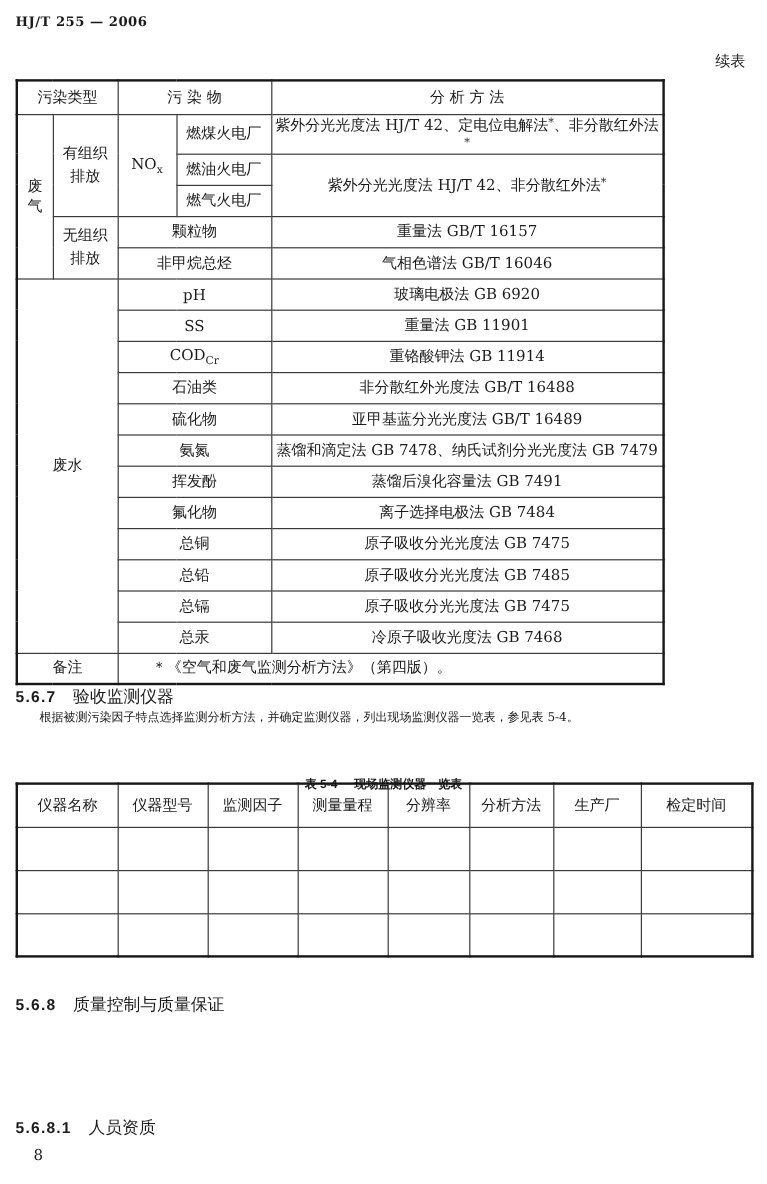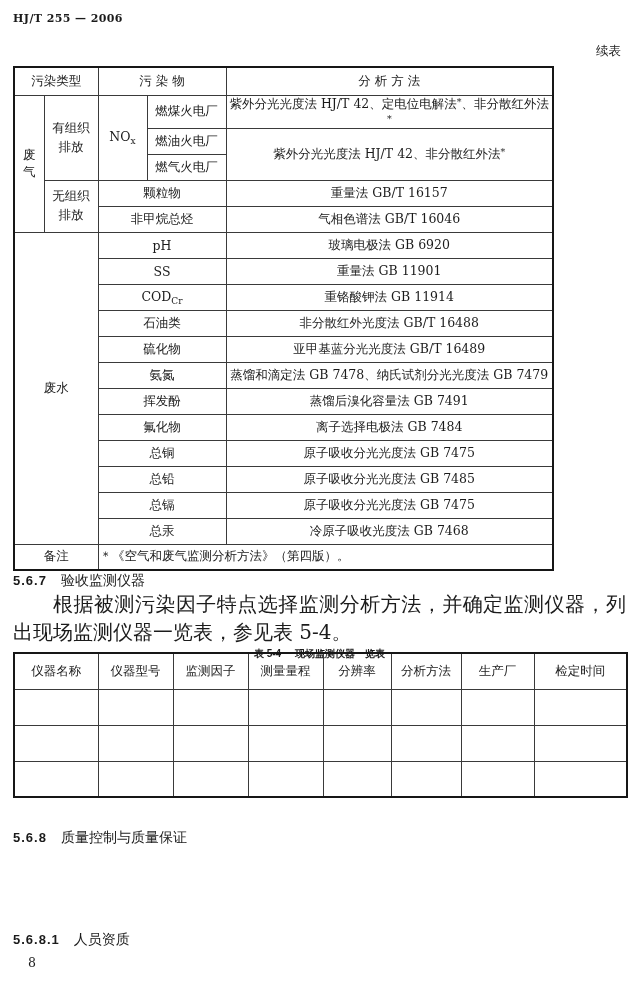--- a/index.html
+++ b/index.html
@@ -21,32 +21,32 @@
   }
 
   table { border-collapse:collapse; table-layout:fixed; }
   td { border:1px solid #3a3a3a; text-align:center; vertical-align:middle;
        font-size:12.5px; padding:0 2px; overflow:hidden; }
 
   .t1 { position:absolute; top:66px; left:13px; width:541px; border:2px solid #161616; }
   .t1 tr { height:26px; }
   .t1 tr.hdr { height:28px; }
   .t1 td.pre { white-space:pre-line; line-height:1.5; }
-  .t1 td.note { text-align:left; padding-left:1px; }
+  .t1 td.note { text-align:left; padding-left:28px; }
   sub { font-size:9px; vertical-align:-3px; }
   sup { font-size:9.5px; vertical-align:3px; line-height:0; }
 
   .sec { position:absolute; left:13px; font-size:14px; white-space:nowrap; }
   .sec .num {
     font-family:"Liberation Sans","DejaVu Sans",sans-serif;
     font-weight:bold; font-size:13px; margin-right:14px; letter-spacing:1px;
   }
   .body-para {
     position:absolute; left:13px; width:613px; margin:0;
-    font-size:20px; line-height:28px;
+    font-size:10px; line-height:18px;
     text-align:justify; text-indent:2em;
   }
 
   .caption {
     position:absolute; top:647px; left:0; width:639px;
     text-align:center; font-size:10px; font-weight:bold;
     font-family:"Liberation Sans","DejaVu Sans",sans-serif;
   }
   .caption .cap-title { margin-left:14px; }
 

